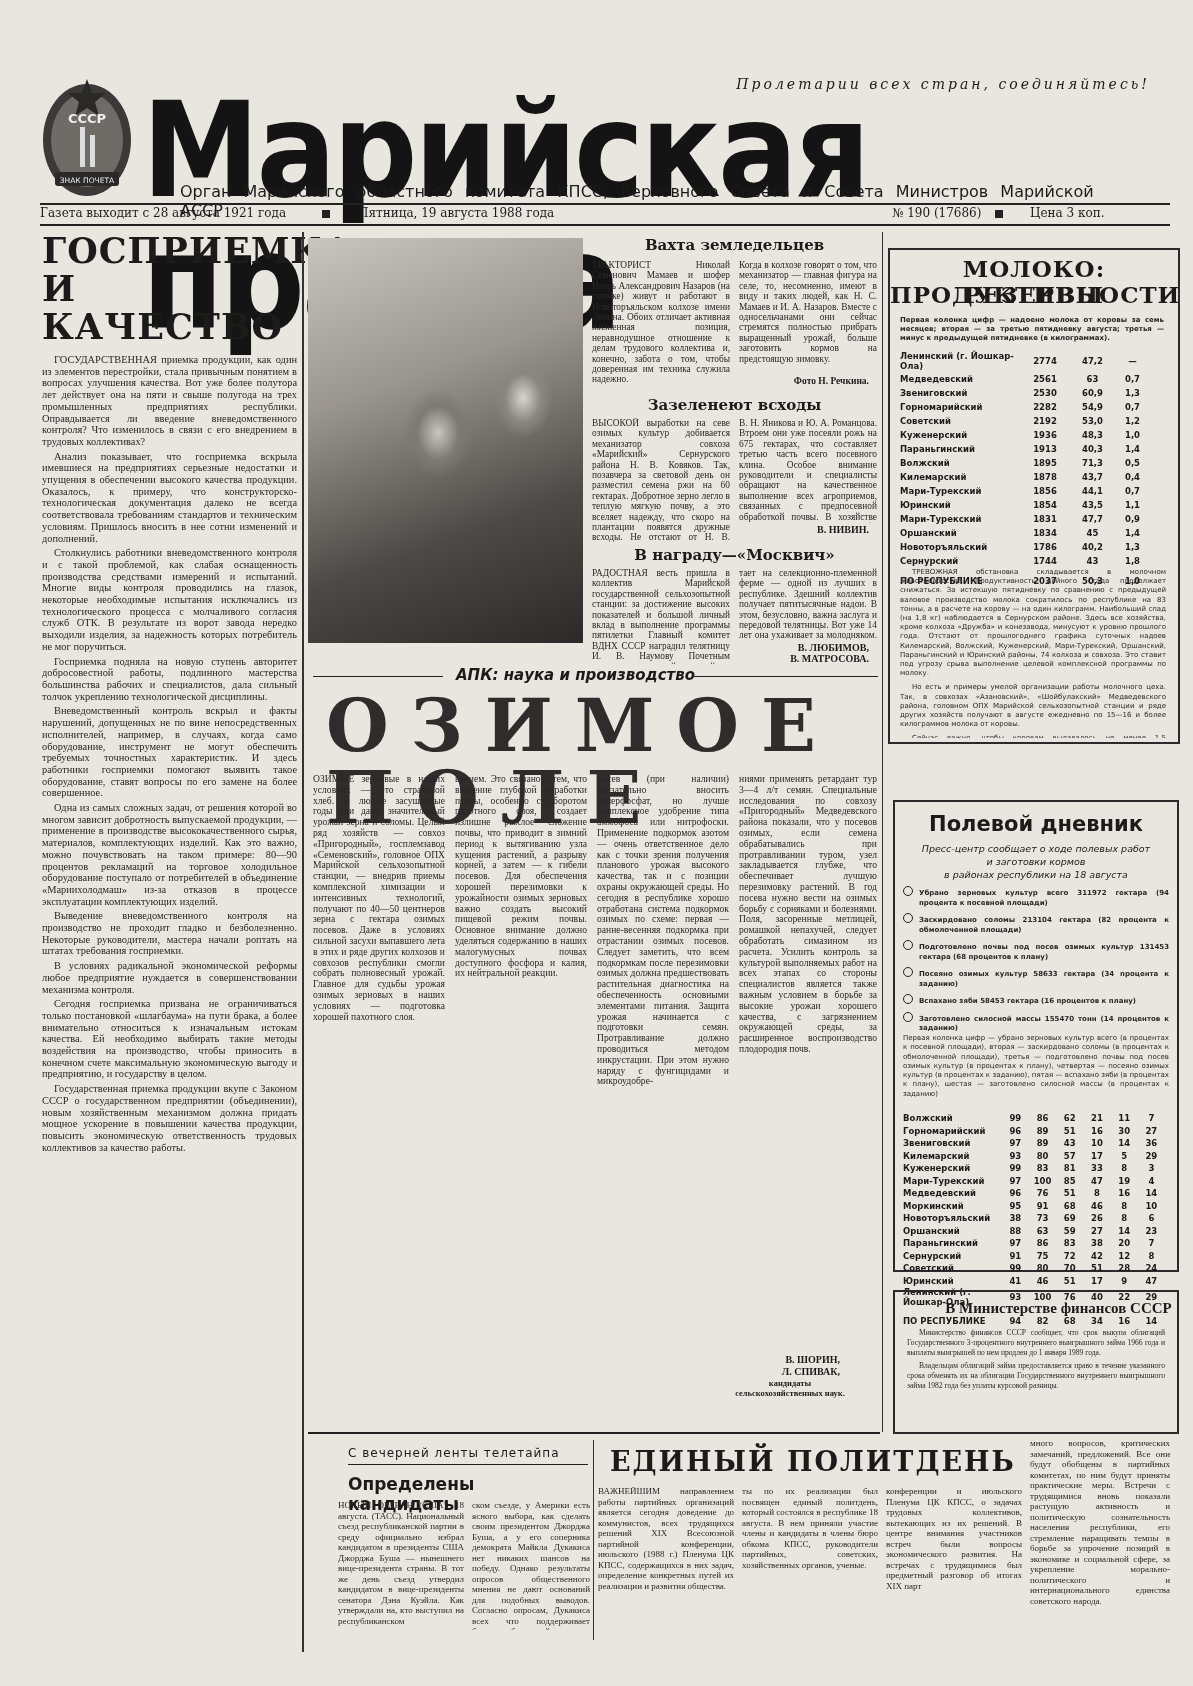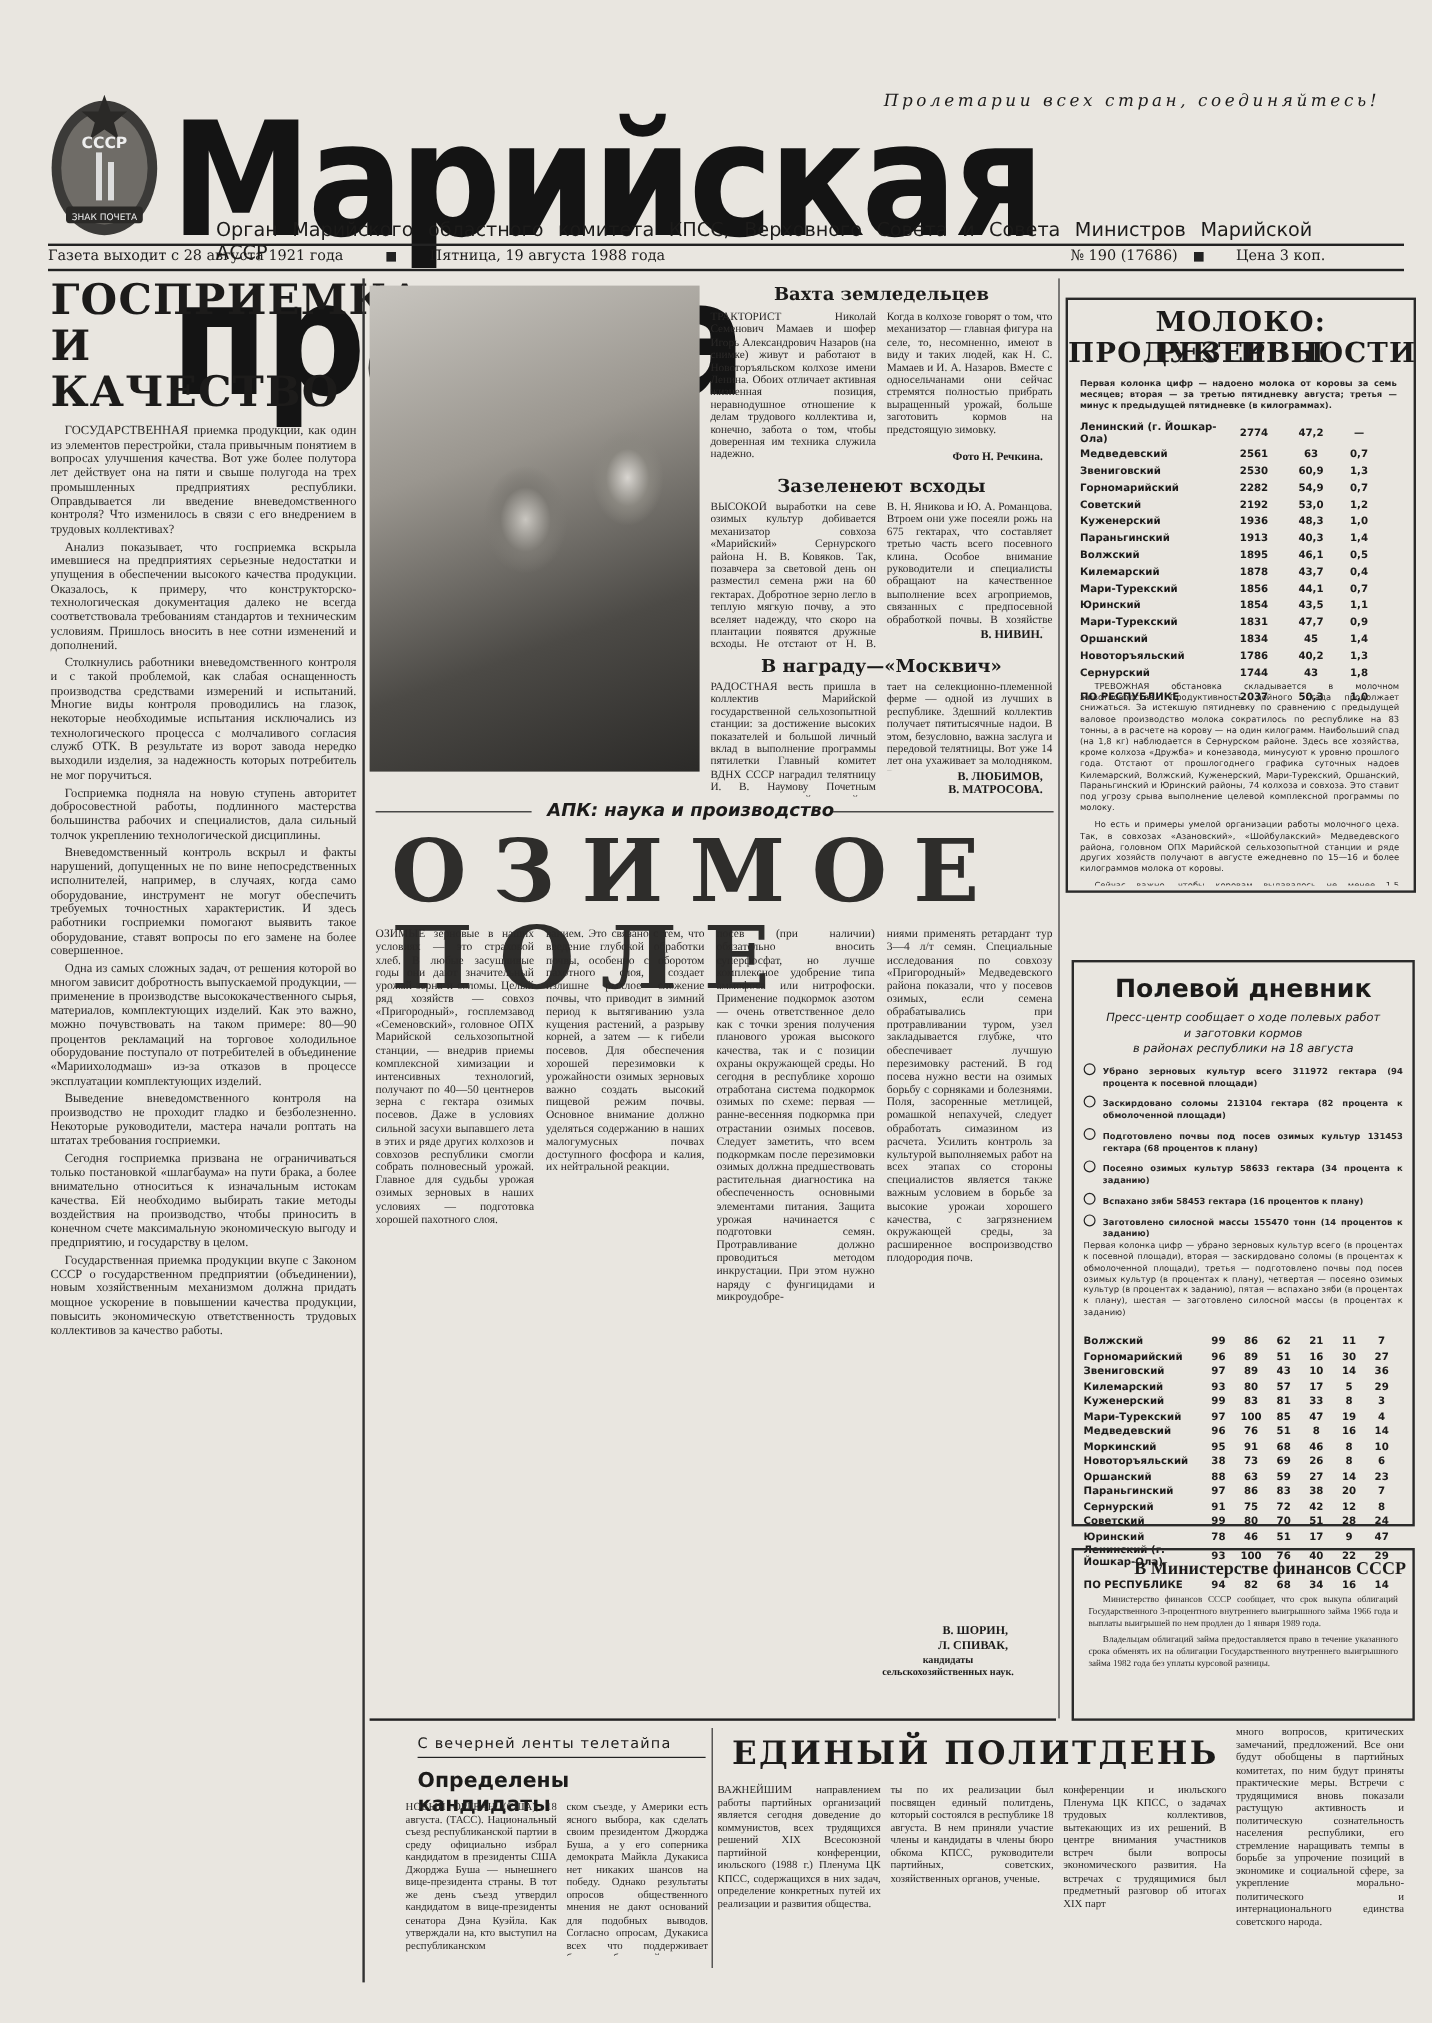--- a/index.html
+++ b/index.html
@@ -69,20 +69,21 @@
   <div class="h-big" style="font-size:35px;">ГОСПРИЕМКА</div>
   <div class="h-big" style="font-size:35px;">И КАЧЕСТВО</div>
   <div class="body-text" style="margin-top:8px;height:1360px;overflow:hidden;font-size:10.4px;line-height:11.7px;">
     <p>ГОСУДАРСТВЕННАЯ приемка продукции, как один из элементов перестройки, стала привычным понятием в вопросах улучшения качества. Вот уже более полутора лет действует она на пяти и свыше полугода на трех промышленных предприятиях республики. Оправдывается ли введение вневедомственного контроля? Что изменилось в связи с его внедрением в трудовых коллективах?</p>
     <p>Анализ показывает, что госприемка вскрыла имевшиеся на предприятиях серьезные недостатки и упущения в обеспечении высокого качества продукции. Оказалось, к примеру, что конструкторско-технологическая документация далеко не всегда соответствовала требованиям стандартов и техническим условиям. Пришлось вносить в нее сотни изменений и дополнений.</p>
     <p>Столкнулись работники вневедомственного контроля и с такой проблемой, как слабая оснащенность производства средствами измерений и испытаний. Многие виды контроля проводились на глазок, некоторые необходимые испытания исключались из технологического процесса с молчаливого согласия служб ОТК. В результате из ворот завода нередко выходили изделия, за надежность которых потребитель не мог поручиться.</p>
     <p>Госприемка подняла на новую ступень авторитет добросовестной работы, подлинного мастерства большинства рабочих и специалистов, дала сильный толчок укреплению технологической дисциплины.</p>
     <p>Вневедомственный контроль вскрыл и факты нарушений, допущенных не по вине непосредственных исполнителей, например, в случаях, когда само оборудование, инструмент не могут обеспечить требуемых точностных характеристик. И здесь работники госприемки помогают выявить такое оборудование, ставят вопросы по его замене на более совершенное.</p>
     <p>Одна из самых сложных задач, от решения которой во многом зависит добротность выпускаемой продукции, — применение в производстве высококачественного сырья, материалов, комплектующих изделий. Как это важно, можно почувствовать на таком примере: 80—90 процентов рекламаций на торговое холодильное оборудование поступало от потребителей в объединение «Мариихолодмаш» из-за отказов в процессе эксплуатации комплектующих изделий.</p>
     <p>Выведение вневедомственного контроля на производство не проходит гладко и безболезненно. Некоторые руководители, мастера начали роптать на штатах требования госприемки.</p>
+    <p>В условиях радикальной экономической реформы любое предприятие нуждается в совершенствовании механизма контроля.</p>
     <p>Сегодня госприемка призвана не ограничиваться только постановкой «шлагбаума» на пути брака, а более внимательно относиться к изначальным истокам качества. Ей необходимо выбирать такие методы воздействия на производство, чтобы приносить в конечном счете максимальную экономическую выгоду и предприятию, и государству в целом.</p>
     <p>Государственная приемка продукции вкупе с Законом СССР о государственном предприятии (объединении), новым хозяйственным механизмом должна придать мощное ускорение в повышении качества продукции, повысить экономическую ответственность трудовых коллективов за качество работы.</p>
   </div>
 </div>
 <div class="vrule" style="left:302px;top:232px;height:1420px;"></div>
 
 <div class="abs photo" style="left:308px;top:238px;width:275px;height:405px;"></div>
 
 <div class="abs" style="left:592px;top:236px;width:285px;height:160px;">
   <div class="h-mid" style="font-size:15px;">Вахта земледельцев</div>
@@ -183,21 +184,21 @@
         </tr>
         <tr>
           <td style="width:120px">Параньгинский</td>
           <td style="width:50px" class="num">1913</td>
           <td style="width:45px" class="num">40,3</td>
           <td style="width:35px" class="num">1,4</td>
         </tr>
         <tr>
           <td style="width:120px">Волжский</td>
           <td style="width:50px" class="num">1895</td>
-          <td style="width:45px" class="num">46,1</td>
+          <td style="width:45px" class="num">71,3</td>
           <td style="width:35px" class="num">0,5</td>
         </tr>
         <tr>
           <td style="width:120px">Килемарский</td>
           <td style="width:50px" class="num">1878</td>
           <td style="width:45px" class="num">43,7</td>
           <td style="width:35px" class="num">0,4</td>
         </tr>
         <tr>
           <td style="width:120px">Мари-Турекский</td>
@@ -382,21 +383,21 @@
           <td style="width: 98px;">Советский</td>
           <td class="num" style="width: 27px;">99</td>
           <td class="num" style="width: 27px;">80</td>
           <td class="num" style="width: 27px;">70</td>
           <td class="num" style="width: 27px;">51</td>
           <td class="num" style="width: 27px;">28</td>
           <td class="num" style="width: 27px;">24</td>
         </tr>
         <tr>
           <td style="width: 98px;">Юринский</td>
-          <td class="num" style="width: 27px;">78</td>
+          <td class="num" style="width: 27px;">41</td>
           <td class="num" style="width: 27px;">46</td>
           <td class="num" style="width: 27px;">51</td>
           <td class="num" style="width: 27px;">17</td>
           <td class="num" style="width: 27px;">9</td>
           <td class="num" style="width: 27px;">47</td>
         </tr>
         <tr>
           <td style="width: 98px;">Ленинский (г. Йошкар-Ола)</td>
           <td class="num" style="width: 27px;">93</td>
           <td class="num" style="width: 27px;">100</td>

